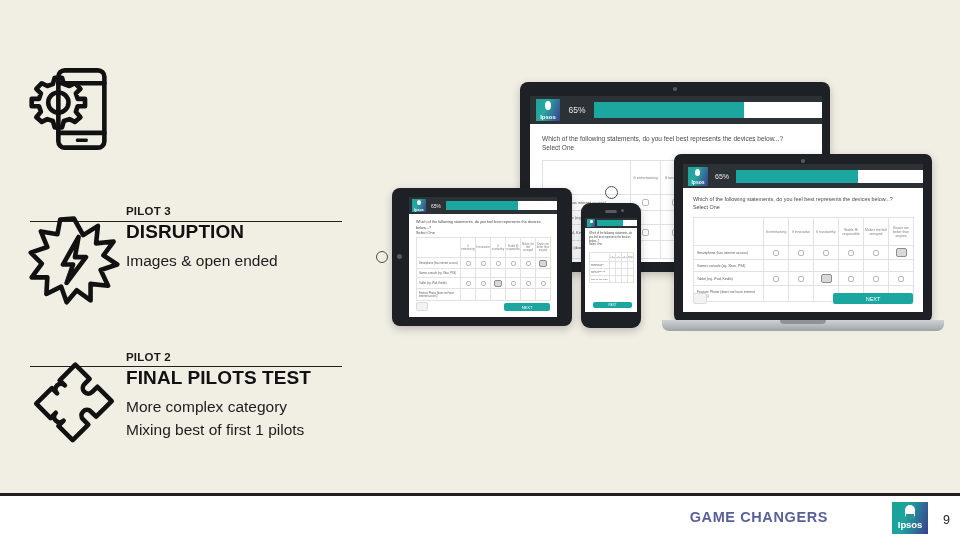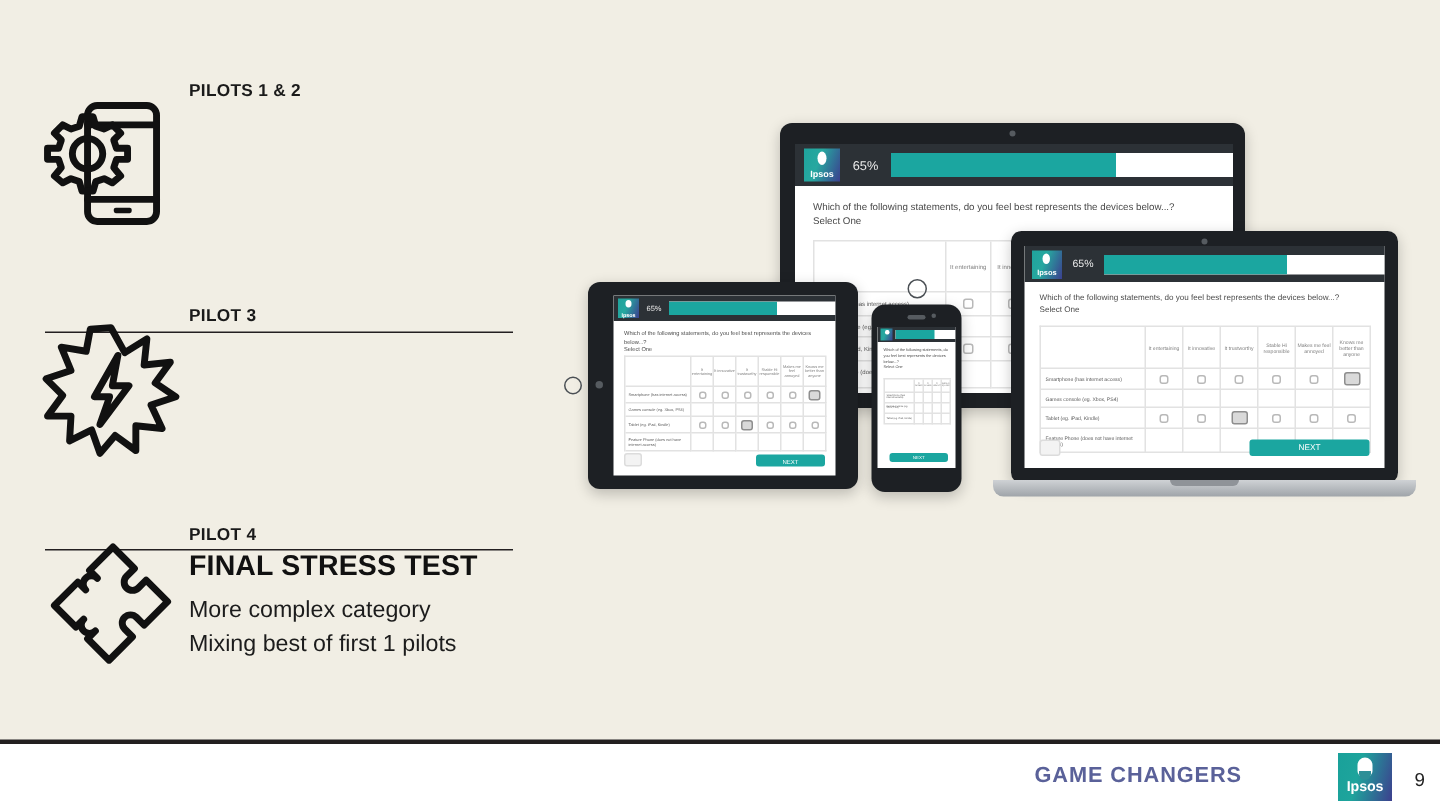--- a/index.html
+++ b/index.html
@@ -333,51 +333,52 @@
         <svg viewBox="0 0 100 100" fill="none" stroke="#111111" stroke-width="5" stroke-linejoin="round" stroke-linecap="round">
           <rect x="33" y="8" width="50" height="84" rx="7"></rect>
           <line x1="33" y1="22" x2="83" y2="22"></line>
           <line x1="33" y1="76" x2="83" y2="76"></line>
           <rect x="52" y="82" width="13" height="4" rx="1.5" fill="#111111" stroke="none"></rect>
           <path d="M4 39 L12 39 L14 33 L9 28 L15 22 L21 25 L27 23 L29 16 L37 16 L39 23 L45 25 L51 22 L57 28 L52 33 L54 39 L62 39 L62 47 L54 47 L52 53 L57 59 L51 64 L45 61 L39 63 L37 70 L29 70 L27 63 L21 61 L15 64 L9 59 L14 53 L12 47 L4 47 Z"></path>
           <circle cx="33" cy="43" r="11"></circle>
         </svg>
       </div>
       <div class="item-text">
-        <p class="kicker">PILOTS 1 &amp; 2</p>
       </div>
     </div>
 
     <div class="divider divider-1"></div>
 
     <div class="item item-2">
       <div class="item-icon">
         <svg viewBox="0 0 100 100" fill="none" stroke="#111111" stroke-width="5" stroke-linejoin="round" stroke-linecap="round">
           <path d="M50 6 L60 24 L76 14 L74 33 L93 31 L82 46 L97 56 L79 62 L87 79 L68 77 L68 95 L53 84 L42 97 L36 80 L20 88 L21 70 L4 70 L15 55 L3 43 L21 37 L14 20 L32 23 L35 7 Z"></path>
           <path d="M55 26 L38 56 L49 56 L42 76 L63 48 L51 48 Z"></path>
         </svg>
       </div>
       <div class="item-text">
         <p class="kicker">PILOT 3</p>
+        <p class="headline">DISRUPTION</p>
+        <p class="body-line">Images &amp; open ended</p>
       </div>
     </div>
 
     <div class="divider divider-2"></div>
 
     <div class="item item-3">
       <div class="item-icon">
         <svg viewBox="0 0 100 100" fill="none" stroke="#111111" stroke-width="5" stroke-linejoin="round" stroke-linecap="round">
           <g transform="rotate(-45 50 50)">
             <path d="M22 20 L46 20 L46 28 A6 6 0 0 1 58 28 L58 20 L82 20 L82 42 L74 42 A6 6 0 0 0 74 54 L82 54 L82 76 L58 76 L58 68 A6 6 0 0 0 46 68 L46 76 L22 76 L22 54 L30 54 A6 6 0 0 1 30 42 L22 42 Z"></path>
           </g>
         </svg>
       </div>
       <div class="item-text">
-        <p class="kicker">PILOT 4</p>
-        <p class="headline">FINAL STRESS TEST</p>
+        <p class="kicker">PILOT 2</p>
+        <p class="headline">FINAL PILOTS TEST</p>
         <p class="body-line">More complex category</p>
         <p class="body-line">Mixing best of first 1 pilots</p>
       </div>
     </div>
 
   </div>
 
   <div class="devices">
 
     <div class="dev" style="left:140px; top:22px;">

